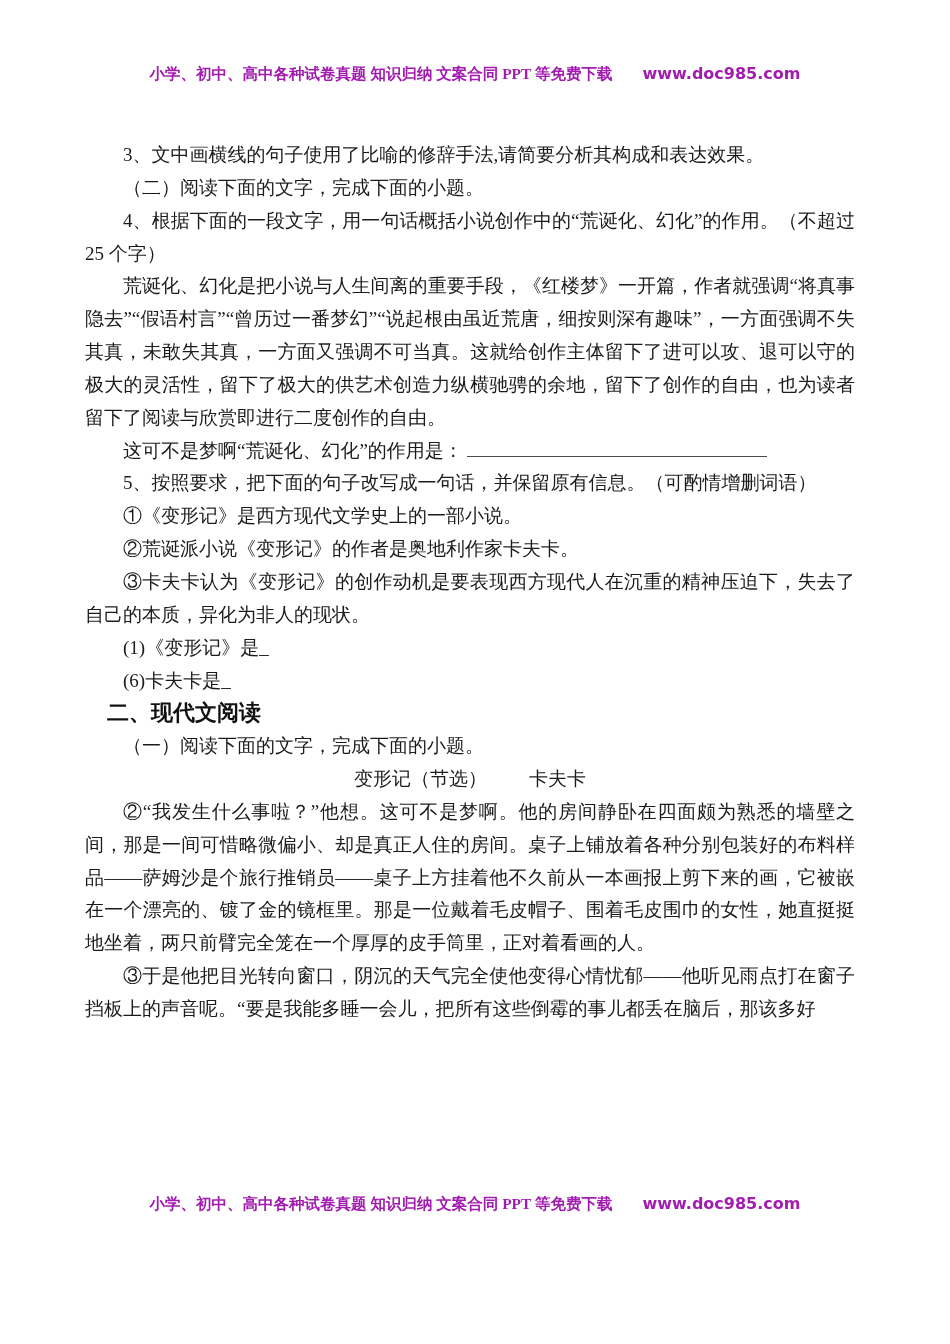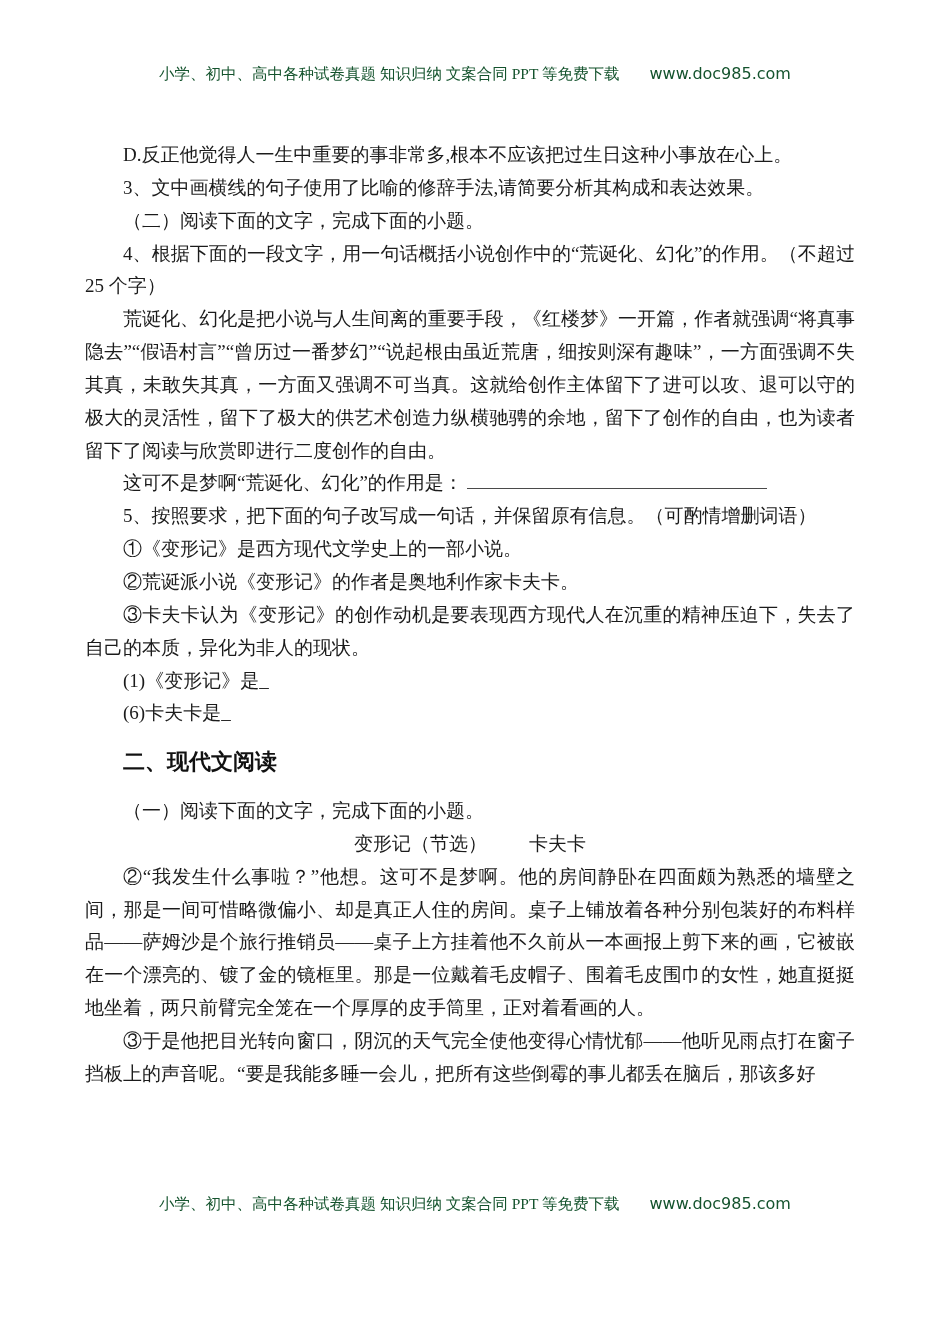--- a/index.html
+++ b/index.html
@@ -12,43 +12,44 @@
     color: #1b1b1b;
     font-family: "Liberation Serif", "DejaVu Serif", serif;
     overflow: hidden;
   }
   .runner {
     position: absolute;
     left: 0;
     width: 100%;
     text-align: center;
     font-size: 15.5px;
-    color: #14532d;
+    color: #a21caf;
     white-space: nowrap;
+    font-weight: bold;
   }
   .runner-header { top: 64px; }
   .runner-footer { top: 1194px; }
   .runner .url {
     font-family: "DejaVu Sans", "Liberation Sans", sans-serif;
     font-size: 16px;
     margin-left: 30px;
   }
   .content {
     position: absolute;
     left: 85px;
     top: 139px;
     width: 770px;
     font-size: 19px;
     line-height: 32.85px;
     text-align: justify;
   }
   .content p { margin: 0; text-indent: 2em; }
   .content p.center { text-align: center; text-indent: 0; }
   h2.section-heading {
-    margin: 16px;
+    margin: 0;
     font-family: "Liberation Sans", "DejaVu Sans", sans-serif;
     font-weight: bold;
     font-size: 22px;
     line-height: 32.85px;
     text-indent: 22px;
     color: #111111;
   }
   .underlined {
     text-decoration: underline;
     text-decoration-thickness: 1px;
@@ -66,21 +67,20 @@
 <body>
 
 <div class="page">
 
   <div class="runner runner-header">
     <span>小学、初中、高中各种试卷真题 知识归纳 文案合同 PPT 等免费下载</span><span class="url">www.doc985.com</span>
   </div>
 
   <div class="content">
 
-    <p>D.反正他觉得人一生中重要的事非常多,根本不应该把过生日这种小事放在心上。</p>
 
     <p>3、文中画横线的句子使用了比喻的修辞手法,请简要分析其构成和表达效果。</p>
 
     <p>（二）阅读下面的文字，完成下面的小题。</p>
 
     <p>4、根据下面的一段文字，用一句话概括小说创作中的“荒诞化、幻化”的作用。（不超过 25 个字）</p>
 
     <p>荒诞化、幻化是把小说与人生间离的重要手段，《红楼梦》一开篇，作者就强调“将真事隐去”“假语村言”“曾历过一番梦幻”“说起根由虽近荒唐，细按则深有趣味”，一方面强调不失其真，未敢失其真，一方面又强调不可当真。这就给创作主体留下了进可以攻、退可以守的极大的灵活性，留下了极大的供艺术创造力纵横驰骋的余地，留下了创作的自由，也为读者留下了阅读与欣赏即进行二度创作的自由。</p>
 
     <p><span>这可不是梦啊“荒诞化、幻化”的作用是：</span><span class="blank-rule"></span></p>

